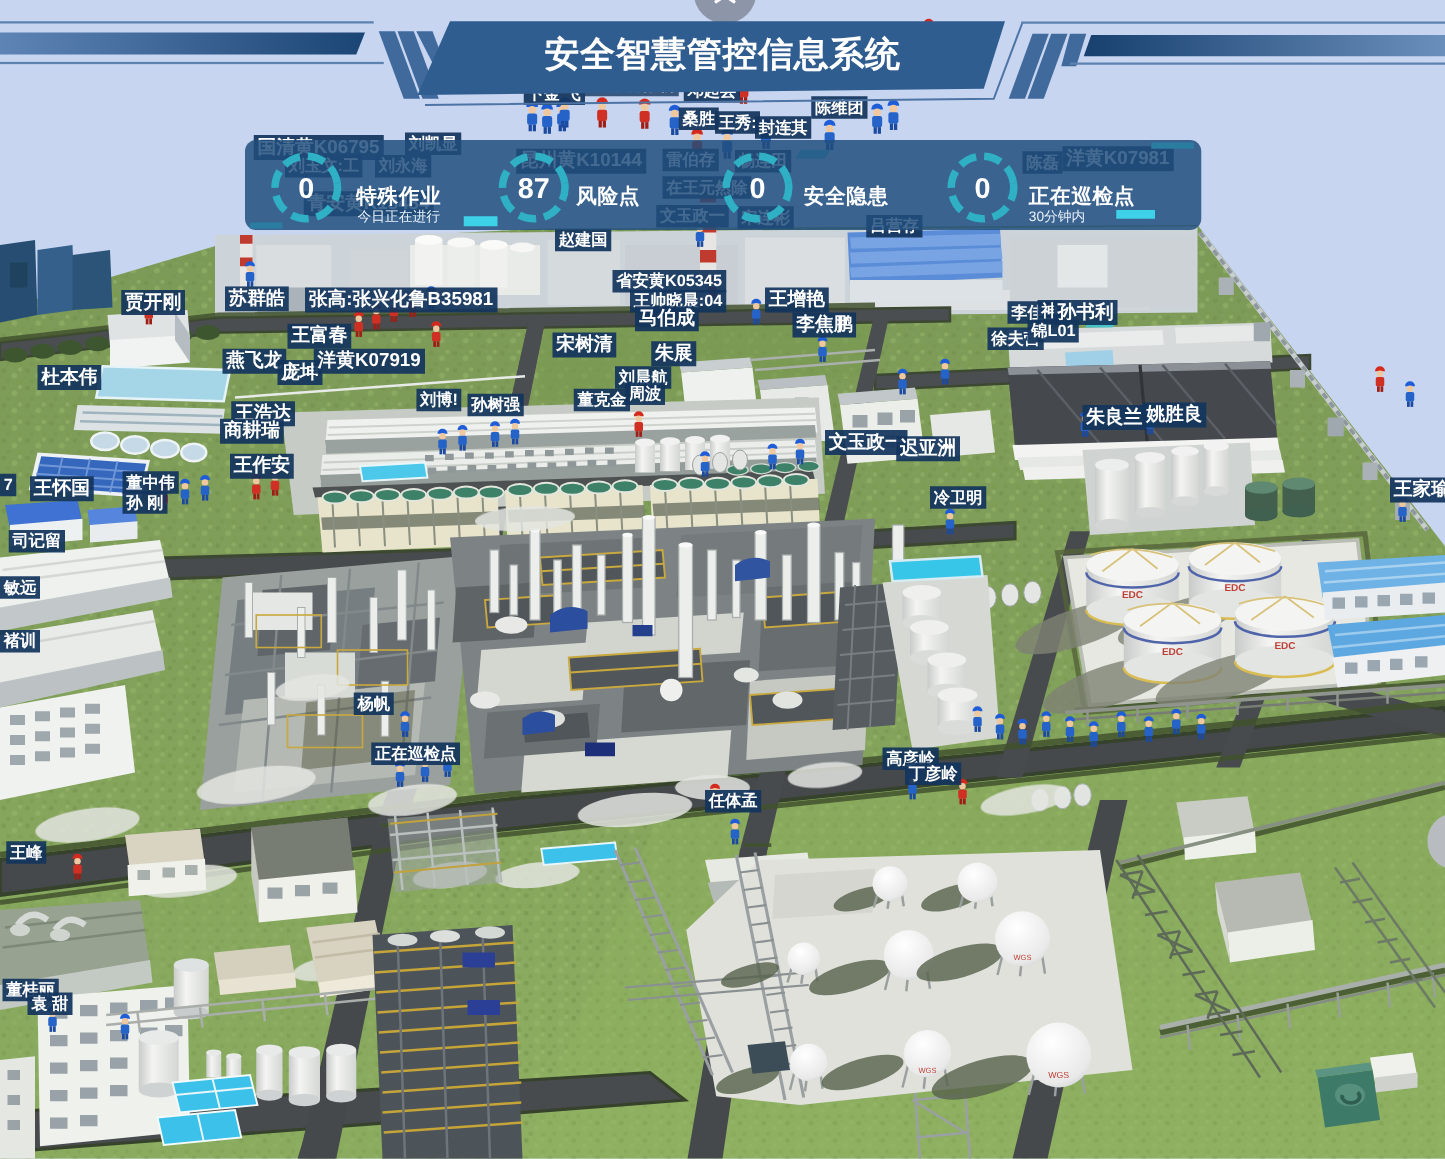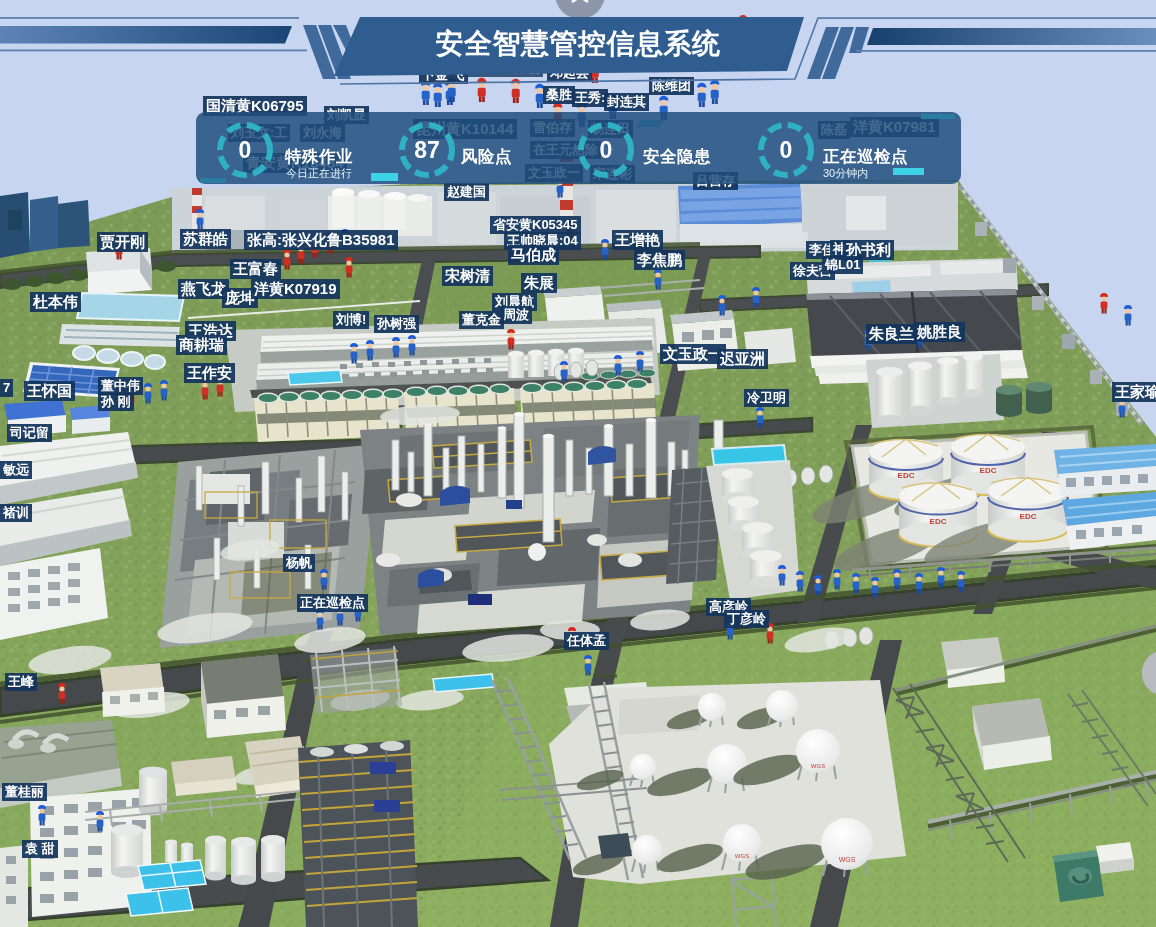--- a/index.html
+++ b/index.html
@@ -1086,21 +1086,21 @@
 <div class="lbl" style="left:547px;top:64px">邓起芸</div>
 
 <div class="lbl" style="left:543px;top:86px">桑胜</div>
 
 <div class="lbl" style="left:572px;top:89px">王秀:</div>
 
 <div class="lbl" style="left:604px;top:93px">封连其</div>
 
 <div class="lbl" style="left:649px;top:77px">陈维团</div>
 
-<div class="lbl big" style="left:203px;top:96px">国清黄K06795</div>
+<div class="lbl big" style="left:203px;top:108px">国清黄K06795</div>
 
 <div class="lbl" style="left:324px;top:106px">刘凯显</div>
 
 <div class="lbl" style="left:228px;top:124px">刘玉文:工</div>
 
 <div class="lbl" style="left:300px;top:124px">刘永海</div>
 
 <div class="lbl big" style="left:243px;top:153px">青安黄K13484</div>
 
 <div class="lbl big" style="left:413px;top:119px">昆州黄K10144</div>
@@ -1196,21 +1196,21 @@
 <div class="lbl big" style="left:866px;top:324px">朱良兰</div>
 
 <div class="lbl big" style="left:914px;top:322px">姚胜良</div>
 
 <div class="lbl big" style="left:1112px;top:382px">王家瑜</div>
 
 <div class="lbl" style="left:5px;top:673px">王峰</div>
 
 <div class="lbl" style="left:2px;top:783px">董桂丽</div>
 
-<div class="lbl" style="left:22px;top:840px">袁 甜</div>
+<div class="lbl" style="left:22px;top:794px">袁 甜</div>
 
 <div class="lbl" style="left:7px;top:424px">司记留</div>
 
 <div class="lbl" style="left:0px;top:461px">敏远</div>
 
 <div class="lbl" style="left:0px;top:504px">褚训</div>
 
 <div class="lbl" style="left:283px;top:554px">杨帆</div>
 
 <div class="lbl" style="left:297px;top:594px">正在巡检点</div>

